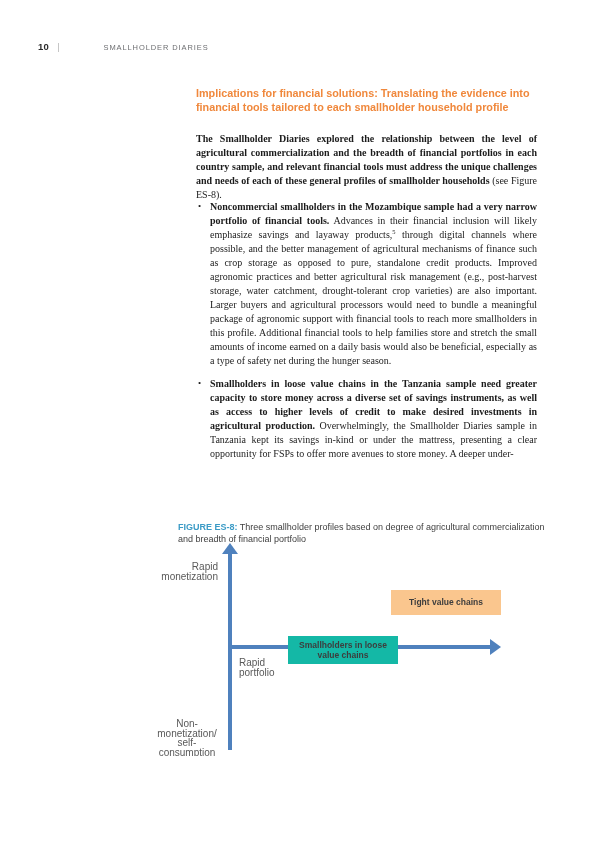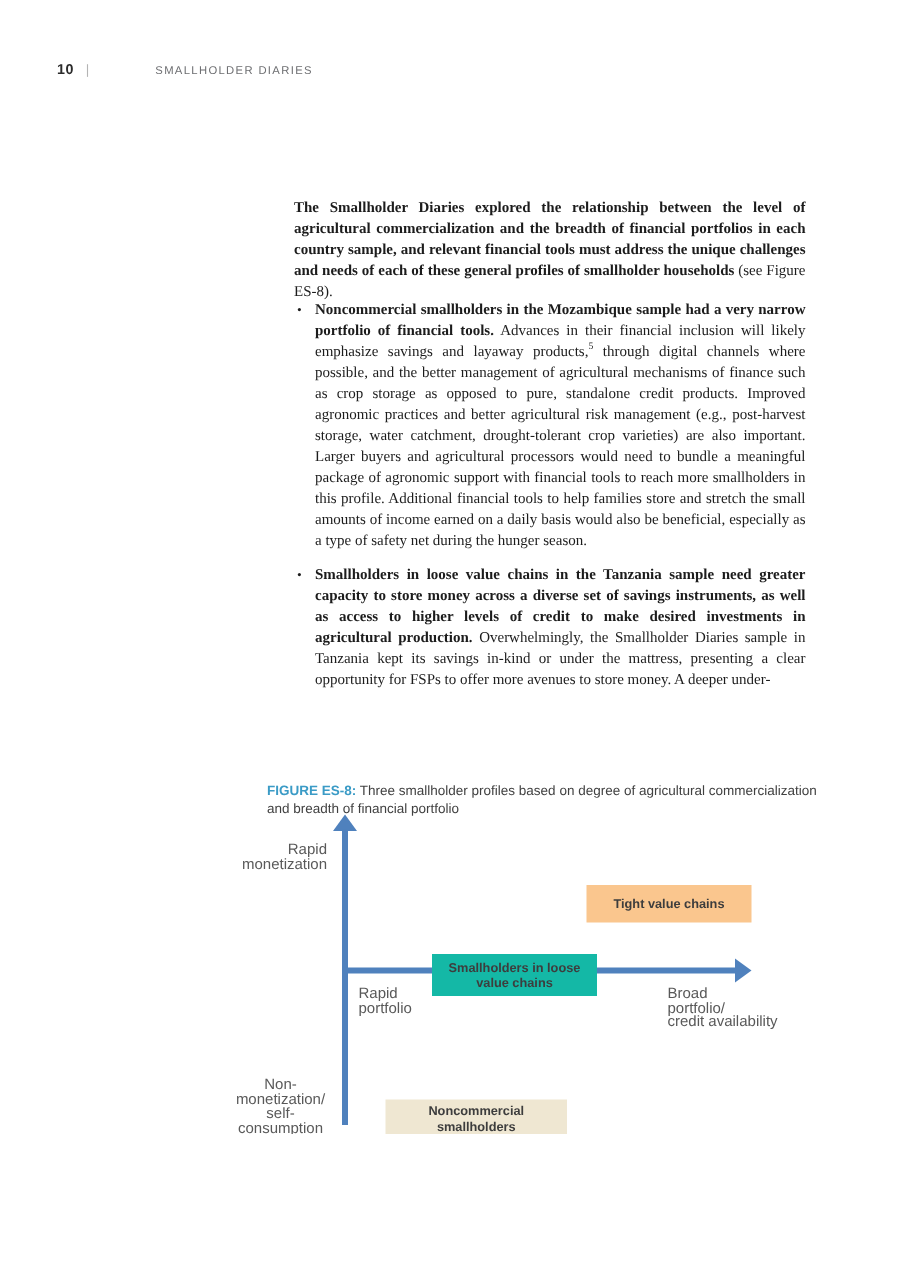--- a/index.html
+++ b/index.html
@@ -72,20 +72,21 @@
 <body>
 
 <div class="page">
 
   <div class="page-header">
     <span class="page-num">10</span>
     <span class="hdr-divider">|</span>
     <span class="doc-title">SMALLHOLDER DIARIES</span>
   </div>
 
+  <h1 class="sec-heading">Implications for financial solutions: Translating the evidence into financial tools tailored to each smallholder household profile</h1>
 
   <p class="intro"><span class="b">The Smallholder Diaries explored the relationship between the level of agricultural commercialization and the breadth of financial portfolios in each country sample, and relevant financial tools must address the unique challenges and needs of each of these general profiles of smallholder households</span><span> (see Figure ES-8).</span></p>
 
   <div class="bullets">
     <div class="bullet">
       <span class="marker">•</span><span class="b">Noncommercial smallholders in the Mozambique sample had a very narrow portfolio of financial tools.</span><span> Advances in their financial inclusion will likely emphasize savings and layaway products,</span><sup class="fn">5</sup><span> through digital channels where possible, and the better management of agricultural mechanisms of finance such as crop storage as opposed to pure, standalone credit products. Improved agronomic practices and better agricultural risk management (e.g., post-harvest storage, water catchment, drought-tolerant crop varieties) are also important. Larger buyers and agricultural processors would need to bundle a meaningful package of agronomic support with financial tools to reach more smallholders in this profile. Additional financial tools to help families store and stretch the small amounts of income earned on a daily basis would also be beneficial, especially as a type of safety net during the hunger season.</span>
     </div>
     <div class="bullet">
       <span class="marker">•</span><span class="b">Smallholders in loose value chains in the Tanzania sample need greater capacity to store money across a diverse set of savings instruments, as well as access to higher levels of credit to make desired investments in agricultural production.</span><span> Overwhelmingly, the Smallholder Diaries sample in Tanzania kept its savings in-kind or under the mattress, presenting a clear opportunity for FSPs to offer more avenues to store money. A deeper under-</span>
     </div>
@@ -105,24 +106,18 @@
     </div>
     <div class="axis-label lbl-nonmon">
       <div>Non-</div>
       <div>monetization/</div>
       <div>self-consumption</div>
     </div>
     <div class="axis-label lbl-narrow">
       <div>Rapid</div>
       <div>portfolio</div>
     </div>
-    <div class="axis-label lbl-broad">
-      <div>Broad</div>
-      <div>portfolio/</div>
-      <div>credit availability</div>
-    </div>
 
     <div class="chart-box box-tight">Tight value chains</div>
     <div class="chart-box box-loose">Smallholders in loose value chains</div>
-    <div class="chart-box box-noncom">Noncommercial smallholders</div>
   </div>
 
 </div>
 
 </body></html>

